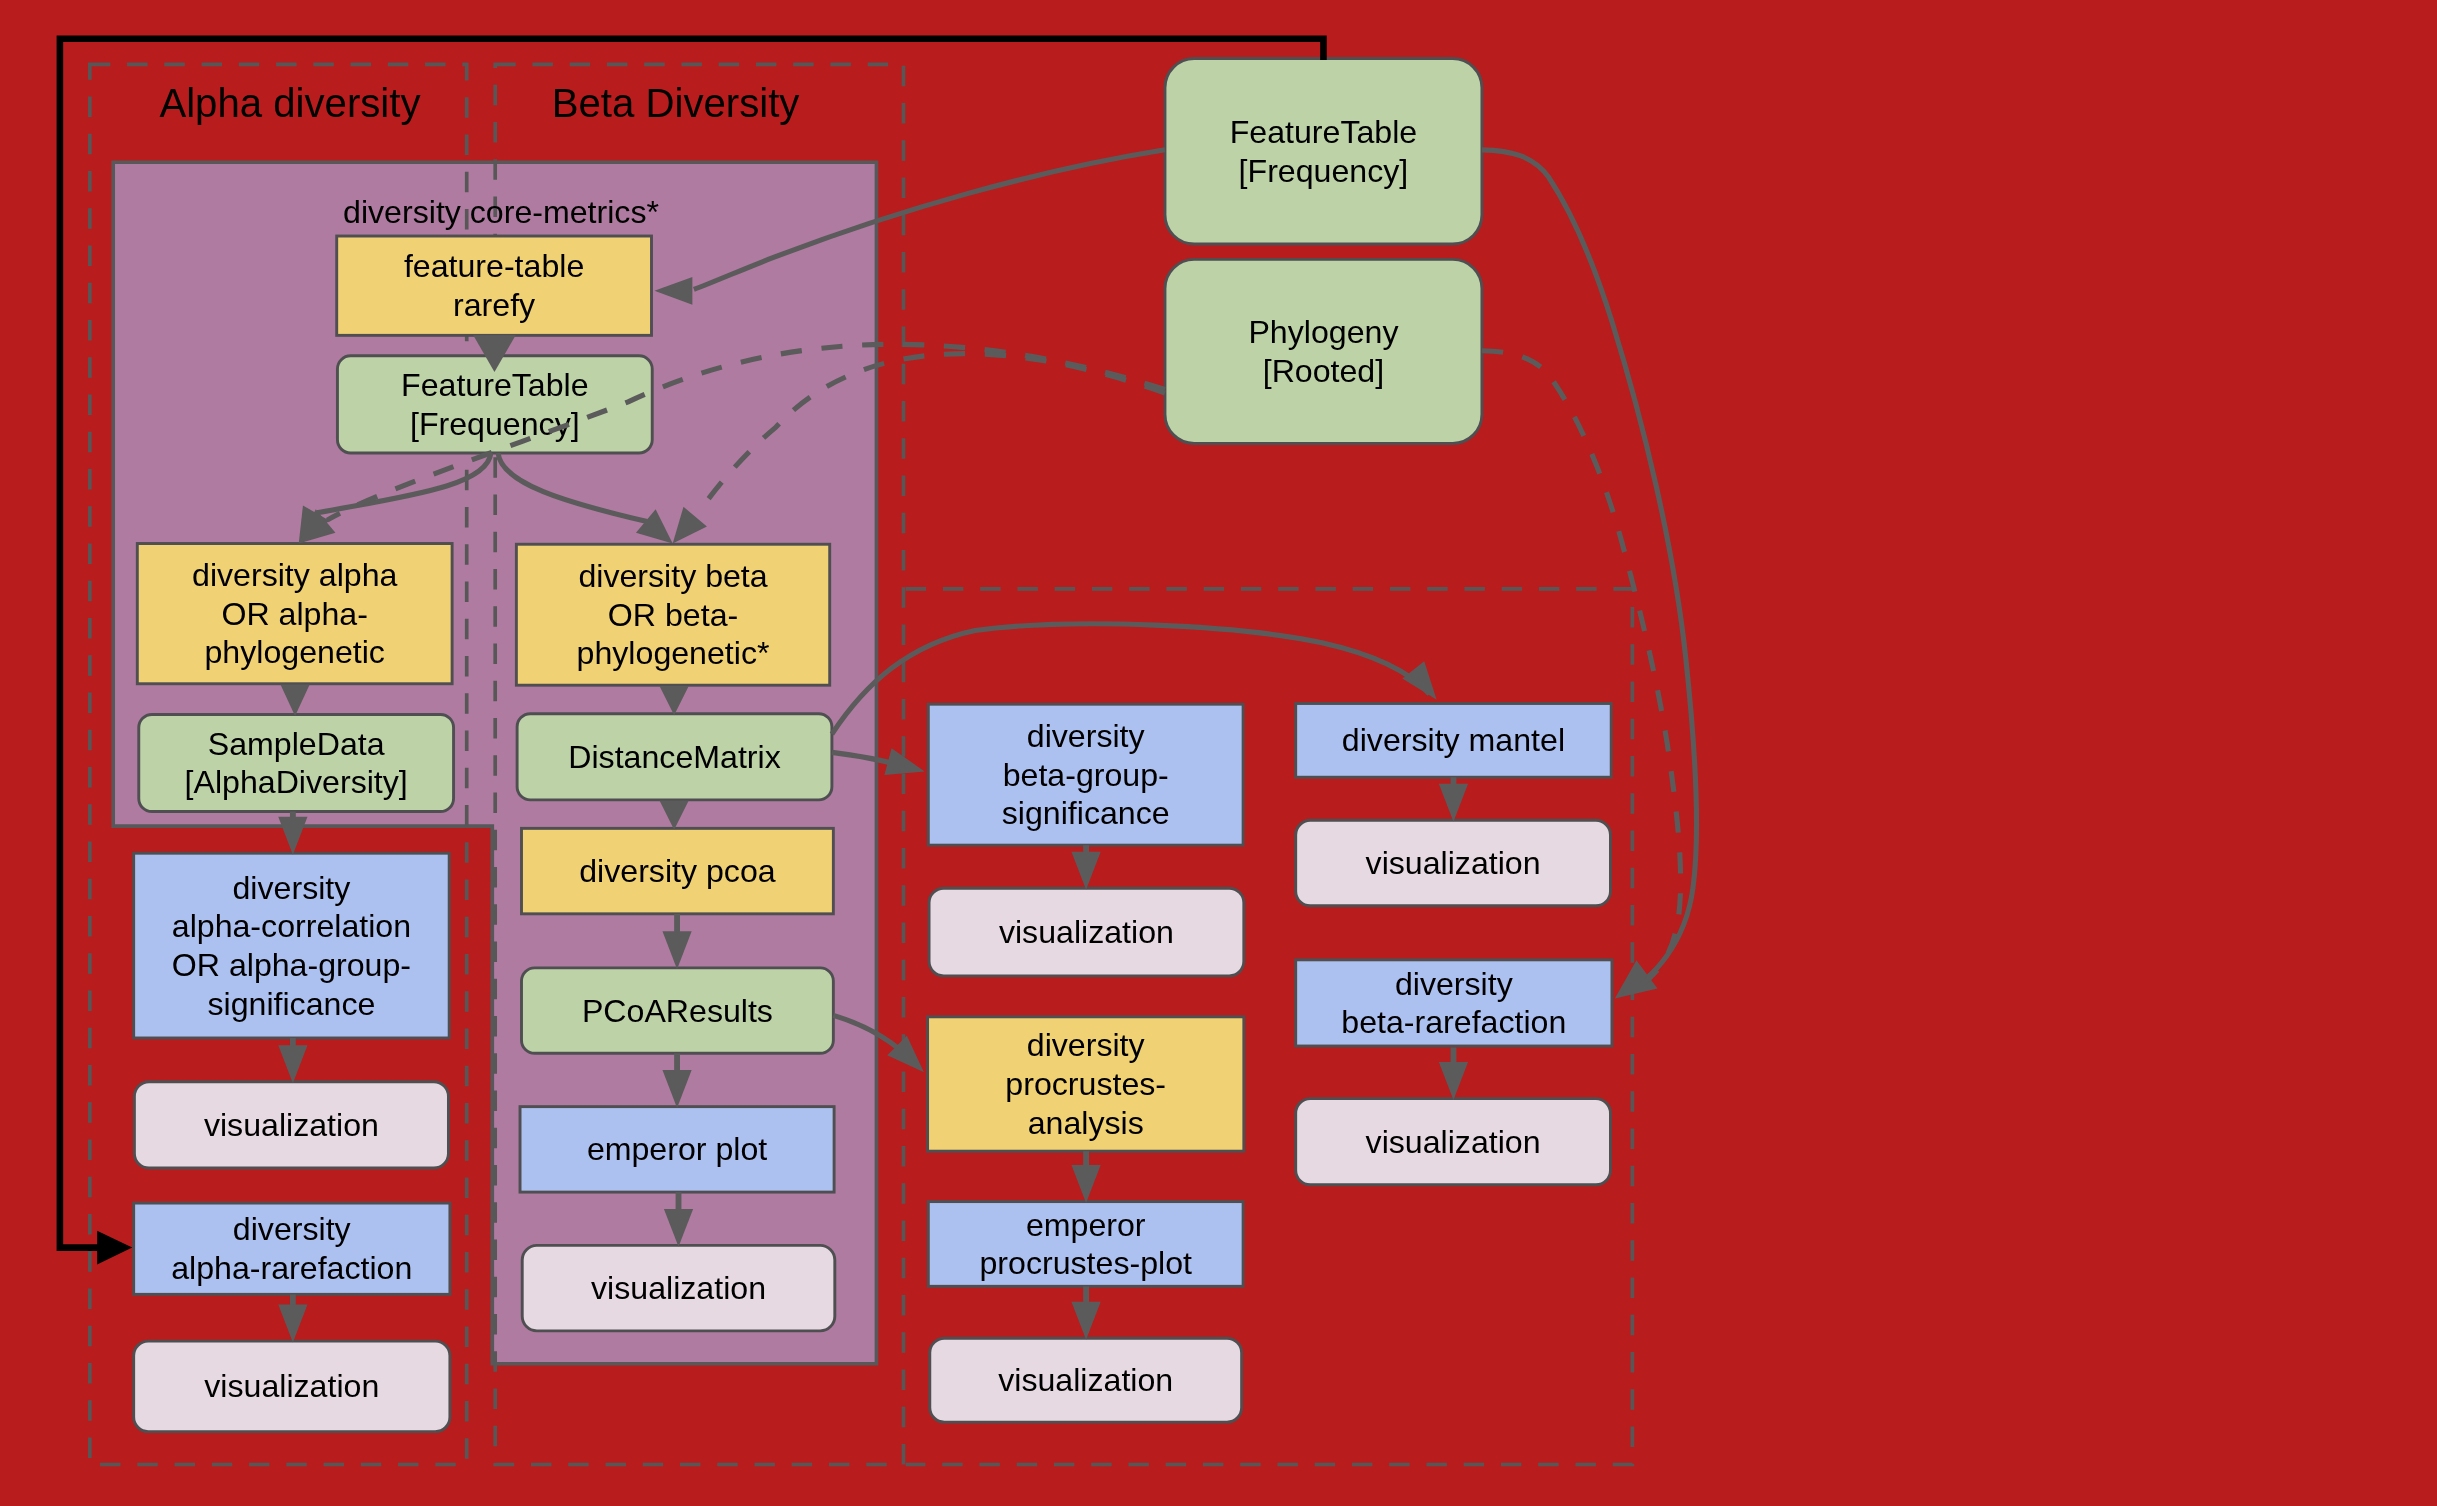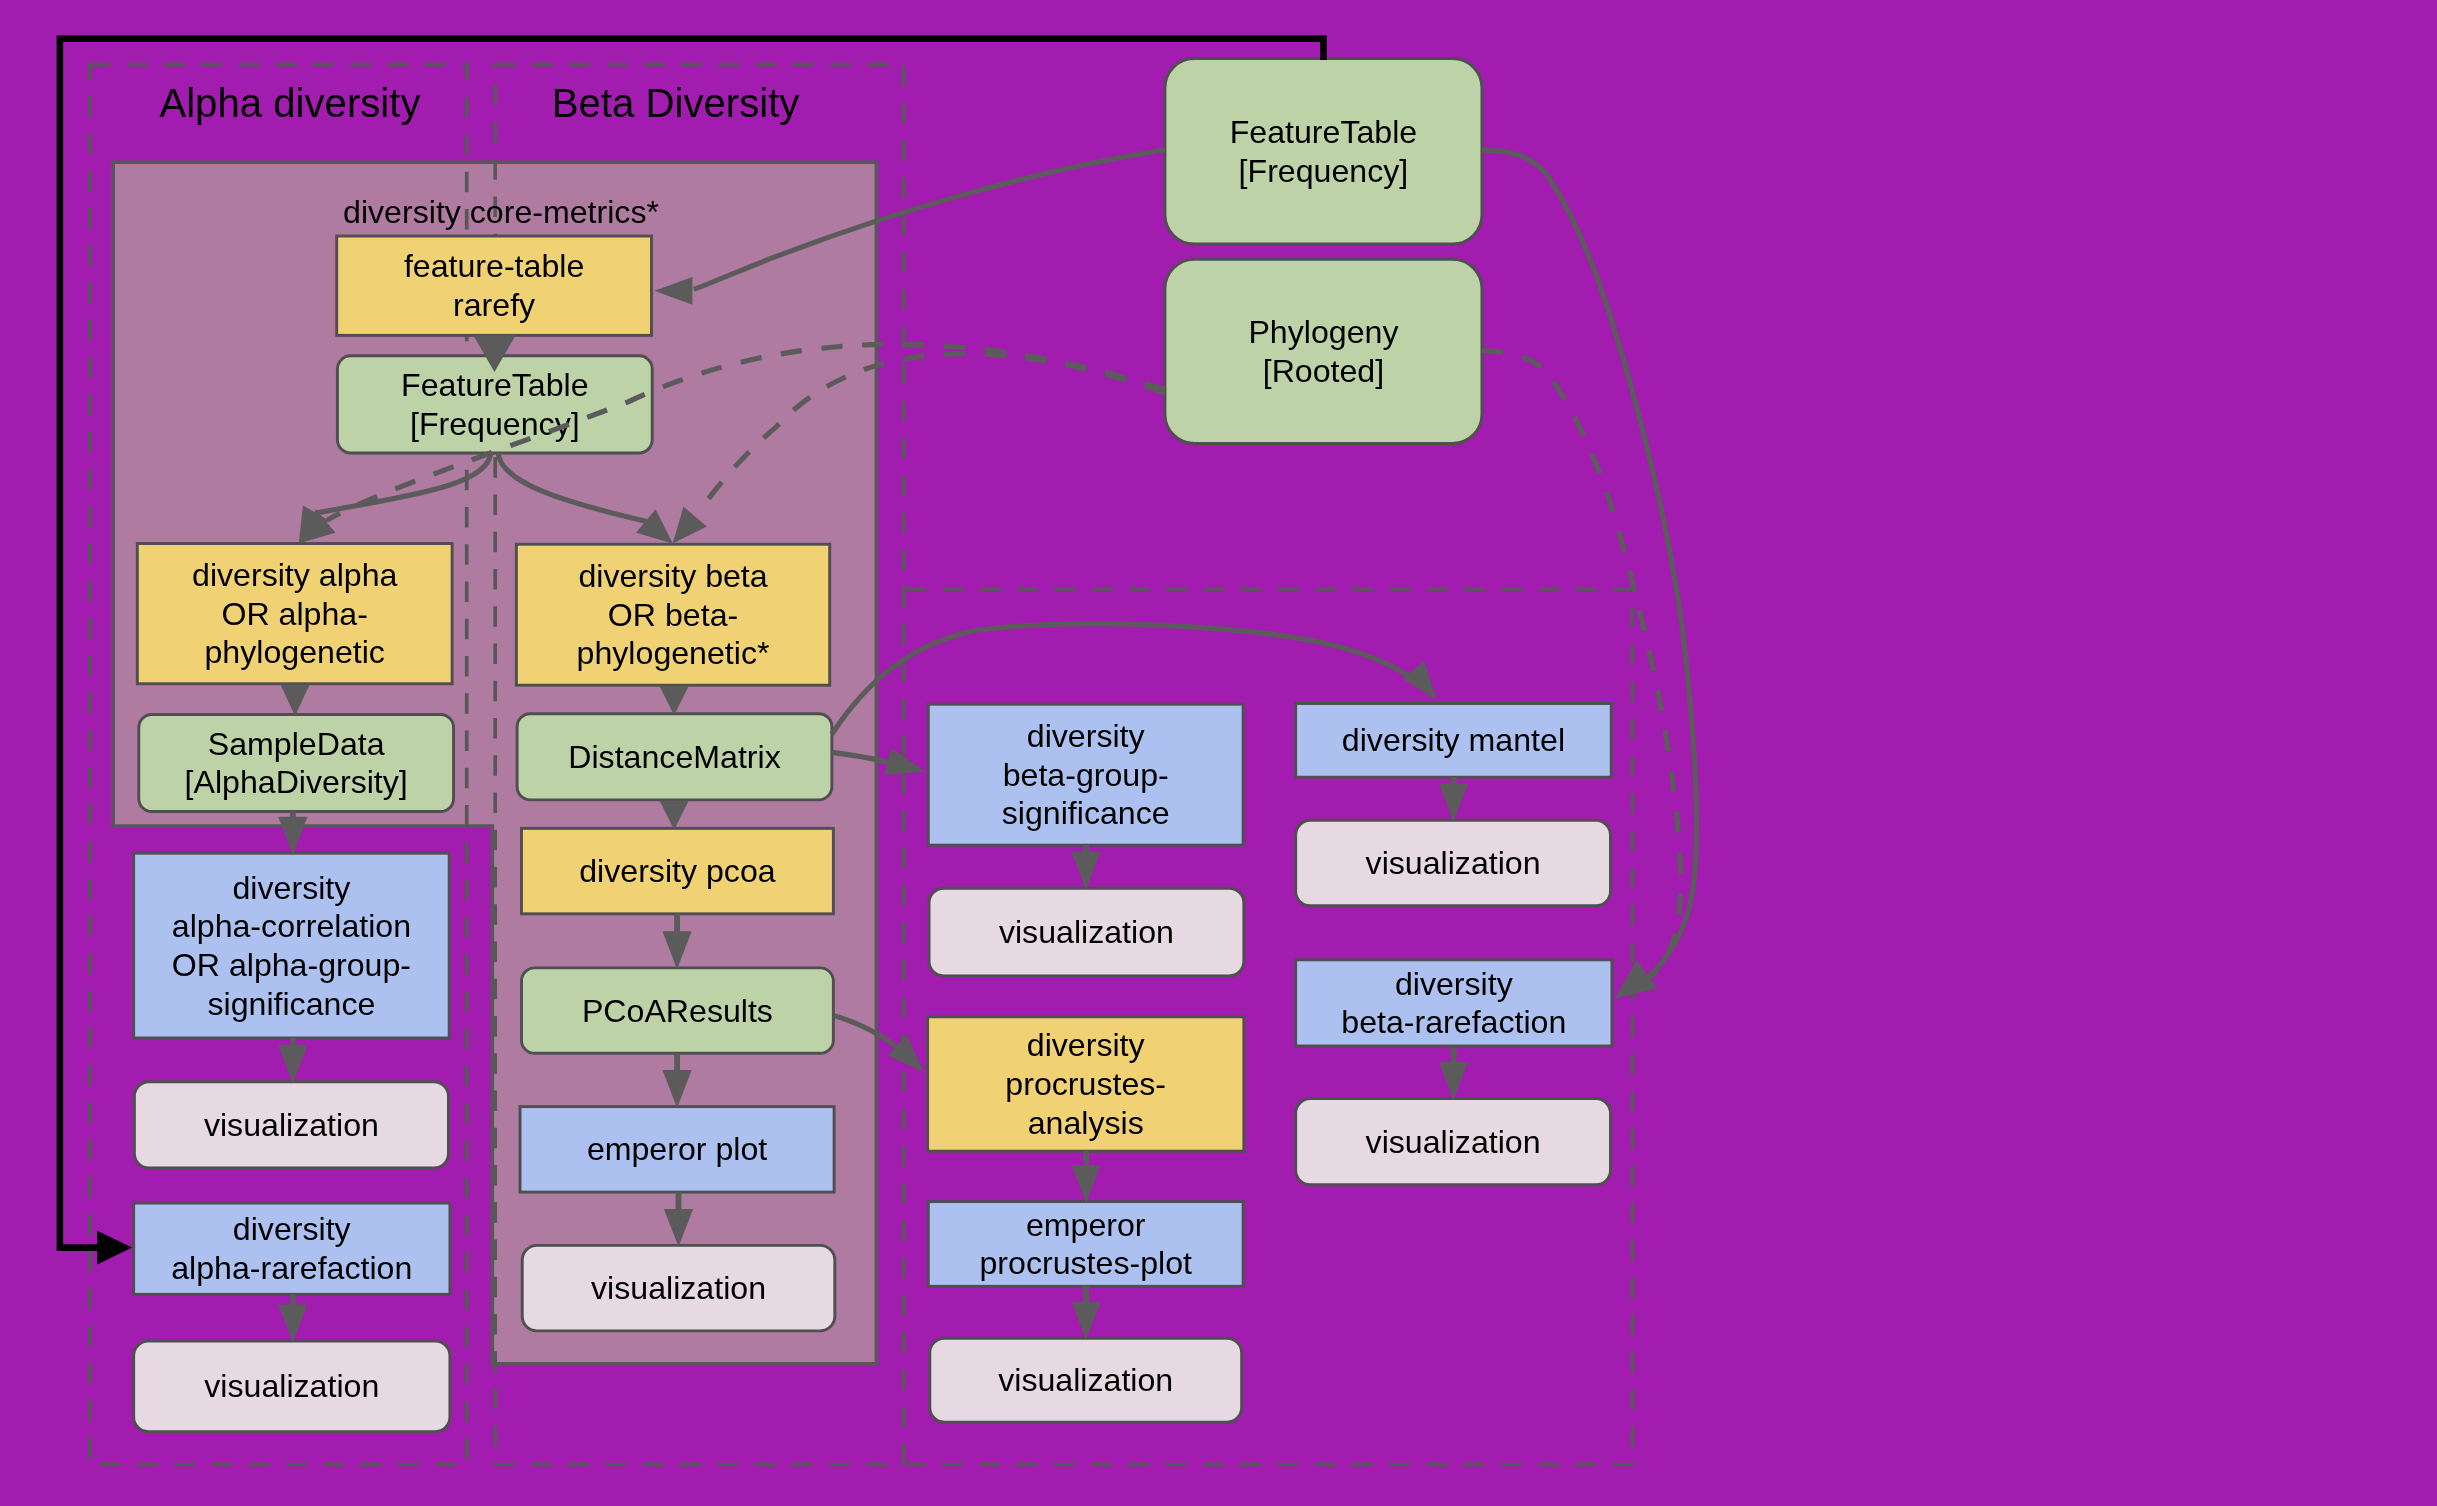--- a/index.html
+++ b/index.html
@@ -1,15 +1,15 @@
 <!DOCTYPE html>
 <html style="font-size:11.7px"><head><meta charset="utf-8"><title>diagram</title>
 <style>html,body{margin:0;padding:0;background:#fff}</style></head>
 <body>
-<div style="position:relative;width:2438px;height:1507px;background:#a21caf;overflow:hidden">
+<div style="position:relative;width:2438px;height:1507px;background:#b91c1c;overflow:hidden">
 <svg width="2438" height="1507" viewBox="0 0 3338 2063" style="position:absolute;top:0;left:0">
 <path d="M 155,222 L 1200,222 L 1200,1867 L 674,1867 L 674,1131 L 155,1131 Z" fill="#af7ba0" stroke="#58585b" stroke-width="5"></path>
 <rect x="123" y="88" width="516" height="1917" fill="none" stroke="#575757" stroke-width="5" stroke-dasharray="28 23"></rect>
 <rect x="678" y="88" width="559" height="1917" fill="none" stroke="#575757" stroke-width="5" stroke-dasharray="28 23"></rect>
 <path d="M 1240,806 L 2235,806 L 2235,2005 L 1240,2005" fill="none" stroke="#575757" stroke-width="5" stroke-dasharray="28 23"></path>
 <text x="397" y="142" font-family="&quot;Liberation Sans&quot;, sans-serif" font-size="55" text-anchor="middle" dominant-baseline="central" fill="#000">Alpha diversity</text>
 <text x="925" y="142" font-family="&quot;Liberation Sans&quot;, sans-serif" font-size="55" text-anchor="middle" dominant-baseline="central" fill="#000">Beta Diversity</text>
 <text x="686" y="290" font-family="&quot;Liberation Sans&quot;, sans-serif" font-size="44" text-anchor="middle" dominant-baseline="central" fill="#000">diversity core-metrics*</text>
 <rect x="1595" y="80" width="434" height="254" rx="40" ry="40" fill="#bdd2a7" stroke="#4f4f52" stroke-width="4"></rect>
 <text x="1812.0" y="180.5" font-family="&quot;Liberation Sans&quot;, sans-serif" font-size="44" text-anchor="middle" dominant-baseline="central" fill="#000">FeatureTable</text>

